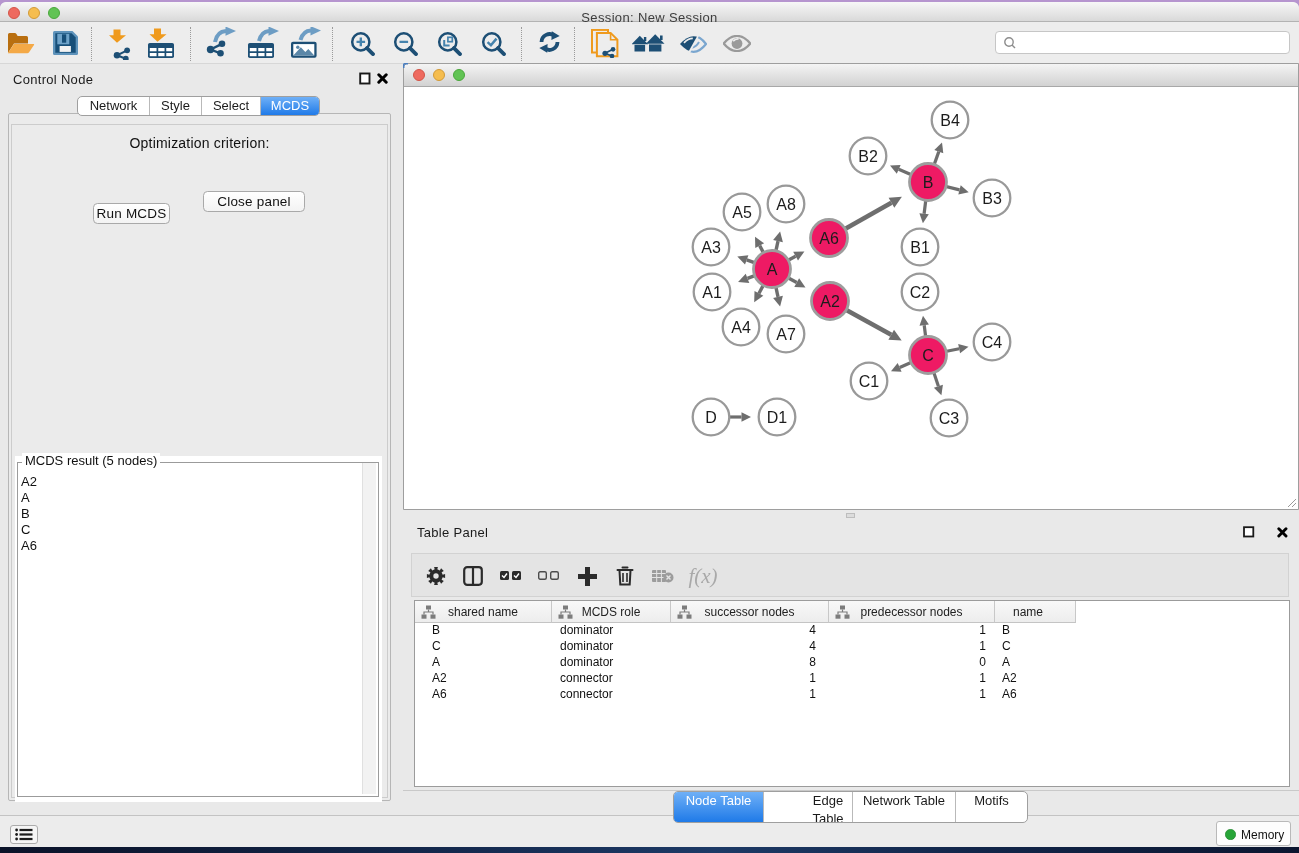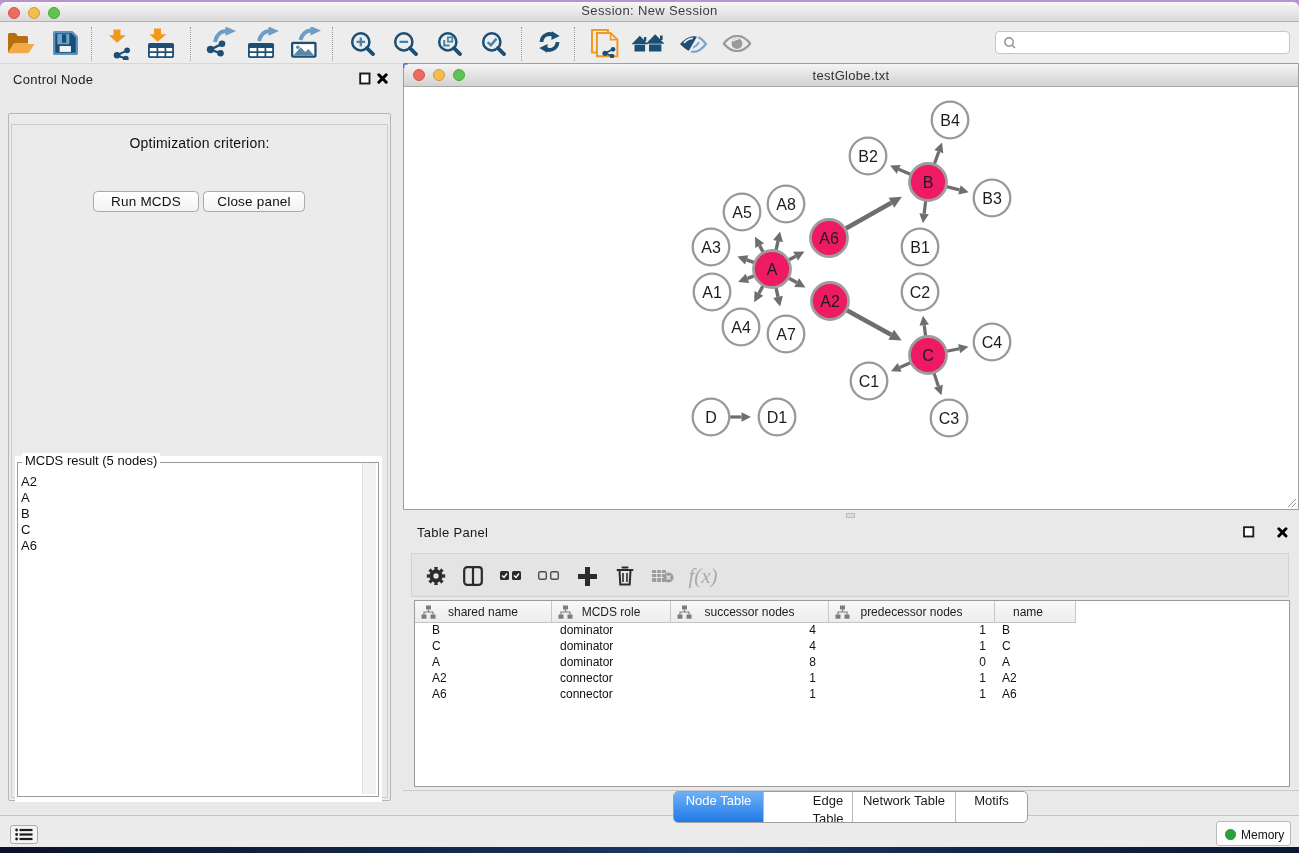--- a/index.html
+++ b/index.html
@@ -3,21 +3,21 @@
 <meta charset="utf-8">
 <style>
 * { margin:0; padding:0; box-sizing:border-box; }
 html,body { width:1299px; height:853px; overflow:hidden; font-family:"Liberation Sans", sans-serif; }
 body { background:#b695cf; position:relative; }
 .abs { position:absolute; }
 #deskbottom { left:0; right:0; bottom:0; height:8px; background:linear-gradient(90deg,#0a1228,#14294e 35%,#1d3a66 55%,#12264a 75%,#0b1630); }
 #win { left:0; top:2px; width:1299px; height:845px; background:#e9e9e9; border-radius:6px 6px 0 0; overflow:hidden; }
 #titlebar { left:0; top:0; width:1299px; height:20px; background:linear-gradient(#f7f7f7,#d9d9d9); border-bottom:1px solid #b3b3b3; border-radius:6px 6px 0 0; }
 .light { position:absolute; width:12px; height:12px; border-radius:50%; top:5px; }
-#title { width:100%; text-align:center; top:1px; font-size:13px; letter-spacing:0.35px; color:#3d3d3d; }
+#title { width:100%; text-align:center; top:8px; font-size:13px; letter-spacing:0.35px; color:#3d3d3d; }
 #toolbar { left:0; top:20px; width:1299px; height:42px; background:#ededed; border-bottom:1px solid #d7d7d7; }
 .sep { position:absolute; top:5px; height:34px; width:0; border-left:1px dotted #9a9a9a; }
 #search { left:995px; top:9px; width:295px; height:23px; background:#fff; border:1px solid #c6c6c6; border-radius:4px; }
 
 #cp-title { left:13px; top:70px; font-size:13px; letter-spacing:0.3px; color:#1b1b1b; }
 #cp-outer { left:8px; top:111px; width:383px; height:688px; background:#ebebeb; border:1px solid #b6b6b6; border-radius:2px; }
 #cp-inner { left:11px; top:122px; width:377px; height:674px; background:#ebebeb; border:1px solid #cccccc; }
 #tabrow { left:77px; top:94px; height:20px; display:flex; background:#fff; border:1px solid #9f9f9f; border-radius:5px; overflow:hidden; z-index:5; }
 .tseg { height:100%; line-height:18px; font-size:13px; color:#1b1b1b; text-align:center; border-right:1px solid #b9b9b9; }
 .tseg:last-child { border-right:none; }
@@ -216,40 +216,45 @@
       <rect x="1.2" y="1.5" width="9.3" height="10" fill="#fff" stroke="#1a1a1a" stroke-width="1.9"></rect>
     </svg>
 <svg class="abs" style="left:377px;top:71px" width="11" height="11" viewBox="0 0 11 11">
       <g stroke="#000" stroke-width="3" stroke-linecap="round">
         <line x1="1.8" y1="1.8" x2="9.2" y2="9.2"></line>
         <line x1="9.2" y1="1.8" x2="1.8" y2="9.2"></line>
       </g>
     </svg>
   <div class="abs" id="cp-outer"></div>
   <div class="abs" id="cp-inner"></div>
+  <div class="abs" id="tabrow">
+    <div class="tseg" style="width:72px;">Network</div>
+    <div class="tseg" style="width:52px;">Style</div>
+    <div class="tseg" style="width:59px;">Select</div>
+    <div class="tseg tsel" style="width:58px;">MCDS</div>
+  </div>
   <div class="abs" id="optlabel">Optimization criterion:</div>
-  <div class="btn" style="left:93px; width:106px;">Run MCDS</div>
+  <div class="btn" style="left:93px; width:77px;margin-top:12px;">Run MCDS</div>
   <div class="btn" style="left:203px; width:102px;">Close panel</div>
   <div class="abs" id="mcdsbox">
     <div class="abs" id="mcdsborder">
       <div class="abs" id="mcdslegend">MCDS result (5 nodes)</div>
     </div>
     <div class="abs" id="mcdslist">A2<br>A<br>B<br>C<br>A6
       <div class="abs" id="mcdstrack"></div>
     </div>
   </div>
   <div class="abs" id="frame">
     <svg class="abs" style="left:-1px;top:-1px;z-index:3" width="5" height="5" viewBox="0 0 5 5">
         <path d="M0,5 L0,1.5 Q0,0 1.5,0 L5,0 L5,1.5 L2,1.5 Q1.5,1.5 1.5,2 L1.5,5 Z" fill="#4a7ec0"></path>
       </svg>
     <div class="abs" id="ftitle">
       <div class="flight" style="left:9px; background:#ee6a5f; border:1px solid #d35548;"></div>
       <div class="flight" style="left:29px; background:#f5bd4f; border:1px solid #d29a38;"></div>
       <div class="flight" style="left:49px; background:#61c354; border:1px solid #4aa73c;"></div>
-      <div class="abs" id="fname">testGlobe.txt</div>
     </div>
     <svg class="abs" id="graph" width="894" height="421" viewBox="0 23 894 421">
 <line x1="368.0" y1="206.0" x2="355.7" y2="182.6" stroke="#6e6e6e" stroke-width="3.4"></line>
 <polygon points="351.0,173.8 360.1,180.3 351.3,185.0" fill="#6e6e6e"></polygon>
 <line x1="368.0" y1="206.0" x2="374.0" y2="178.1" stroke="#6e6e6e" stroke-width="3.4"></line>
 <polygon points="376.1,168.4 378.9,179.2 369.1,177.1" fill="#6e6e6e"></polygon>
 <line x1="368.0" y1="206.0" x2="342.7" y2="196.9" stroke="#6e6e6e" stroke-width="3.4"></line>
 <polygon points="333.3,193.5 344.4,192.2 341.0,201.6" fill="#6e6e6e"></polygon>
 <line x1="368.0" y1="206.0" x2="343.5" y2="215.4" stroke="#6e6e6e" stroke-width="3.4"></line>
 <polygon points="334.1,219.0 341.7,210.7 345.3,220.1" fill="#6e6e6e"></polygon>

